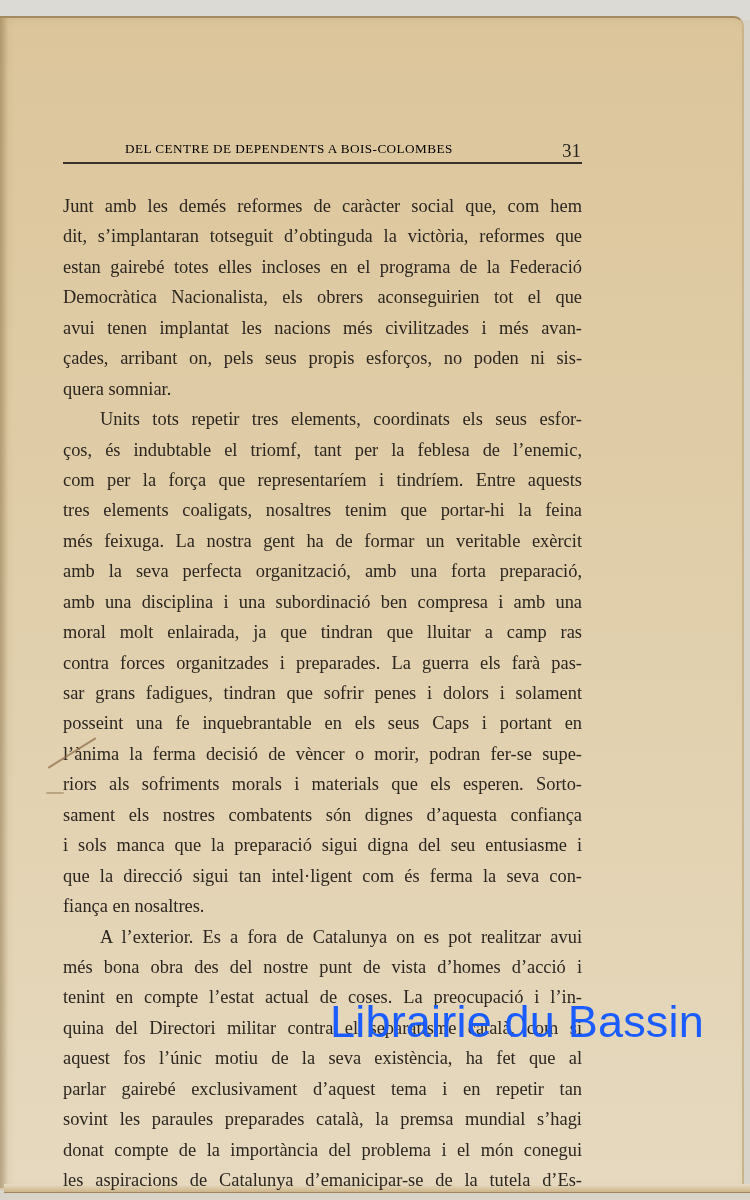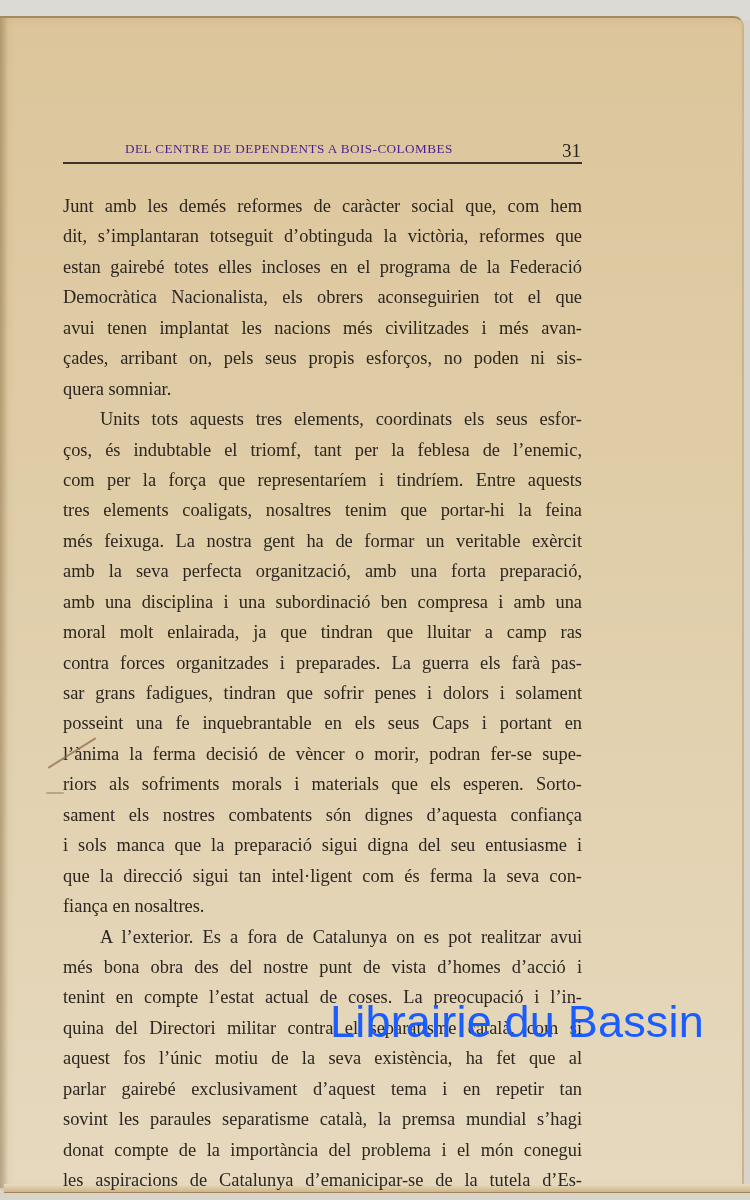--- a/index.html
+++ b/index.html
@@ -28,21 +28,21 @@
   .spine-shadow {
     position: absolute; left: 0; top: 18px; width: 8px; height: 1170px;
     background: linear-gradient(90deg, rgba(120,95,55,0.35), rgba(120,95,55,0));
   }
   .running-head {
     position: absolute; left: 63px; top: 136px; width: 520px; height: 24px;
   }
   .running-title {
     position: absolute; left: 62px; top: 5px;
     font-family: "Liberation Serif", serif;
-    font-size: 13.2px; letter-spacing: 0.45px; color: #4c1d95;
+    font-size: 13.2px; letter-spacing: 0.45px; color: #000000;
   }
   .page-number {
     position: absolute; right: 2px; top: 4px;
     font-family: Liberation Serif, serif;
     font-size: 19px; color: #2a2520;
   }
   .head-rule {
     position: absolute; left: 63px; top: 162px; width: 519px; height: 2px;
     background: #3a332b;
   }
@@ -89,21 +89,21 @@
 <div class="head-rule"></div>
 
 <div class="body-text" id="body-text">
     <span class="line"><span>Junt amb les demés reformes de caràcter social que, com hem</span></span>
     <span class="line"><span>dit, s’implantaran totseguit d’obtinguda la victòria, reformes que</span></span>
     <span class="line"><span>estan gairebé totes elles incloses en el programa de la </span><span class="it">Federació</span></span>
     <span class="line"><span class="it">Democràtica Nacionalista,</span><span> els obrers aconseguirien tot el que</span></span>
     <span class="line"><span>avui tenen implantat les nacions més civilitzades i més avan-</span></span>
     <span class="line"><span>çades, arribant on, pels seus propis esforços, no poden ni sis-</span></span>
     <span class="line last"><span>quera  somniar.</span></span>
-    <span class="line indent"><span>Units tots aquests tres elements, coordinats els seus esfor-</span></span>
+    <span class="line indent"><span>Units tots repetir tres elements, coordinats els seus esfor-</span></span>
     <span class="line"><span>ços, és indubtable el triomf, tant per la feblesa de l’enemic,</span></span>
     <span class="line"><span>com per la força que representaríem i tindríem. Entre aquests</span></span>
     <span class="line"><span>tres elements coaligats, nosaltres tenim que portar-hi la feina</span></span>
     <span class="line"><span>més feixuga. La nostra gent ha de formar un veritable exèrcit</span></span>
     <span class="line"><span>amb la seva perfecta organització, amb una forta preparació,</span></span>
     <span class="line"><span>amb una disciplina i una subordinació ben compresa i amb una</span></span>
     <span class="line"><span>moral molt enlairada, ja que tindran que lluitar a camp ras</span></span>
     <span class="line"><span>contra forces organitzades i preparades. La guerra els farà pas-</span></span>
     <span class="line"><span>sar grans fadigues, tindran que sofrir penes i dolors i solament</span></span>
     <span class="line"><span>posseint una fe inquebrantable en els seus Caps i portant en</span></span>
@@ -112,21 +112,21 @@
     <span class="line"><span>sament els nostres combatents són dignes d’aquesta confiança</span></span>
     <span class="line"><span>i sols manca que la preparació sigui digna del seu entusiasme i</span></span>
     <span class="line"><span>que la direcció sigui tan intel·ligent com és ferma la seva con-</span></span>
     <span class="line last"><span>fiança  en  nosaltres.</span></span>
     <span class="line indent"><span>A </span><span class="it">l’exterior.</span><span> Es a fora de Catalunya on es pot realitzar avui</span></span>
     <span class="line"><span>més bona obra des del nostre punt de vista d’homes d’acció i</span></span>
     <span class="line"><span>tenint en compte l’estat actual de coses. La preocupació i l’in-</span></span>
     <span class="line"><span>quina del Directori militar contra el separatisme català, com si</span></span>
     <span class="line"><span>aquest fos l’únic motiu de la seva existència, ha fet que al</span></span>
     <span class="line"><span>parlar gairebé exclusivament d’aquest tema i en repetir tan</span></span>
-    <span class="line"><span>sovint les paraules </span><span class="it">separatisme català,</span><span> la premsa mundial s’hagi</span></span>
+    <span class="line"><span>sovint les paraules </span><span class="it">preparades català,</span><span> la premsa mundial s’hagi</span></span>
     <span class="line"><span>donat compte de la importància del problema i el món conegui</span></span>
     <span class="line"><span>les aspiracions de Catalunya d’emanicipar-se de la tutela d’Es-</span></span>
     <span class="line"></span>
   </div>
 
 <div class="pencil-mark"></div>
 <div class="pencil-mark-2"></div>
 
 <div class="watermark">Librairie du Bassin</div>
 

